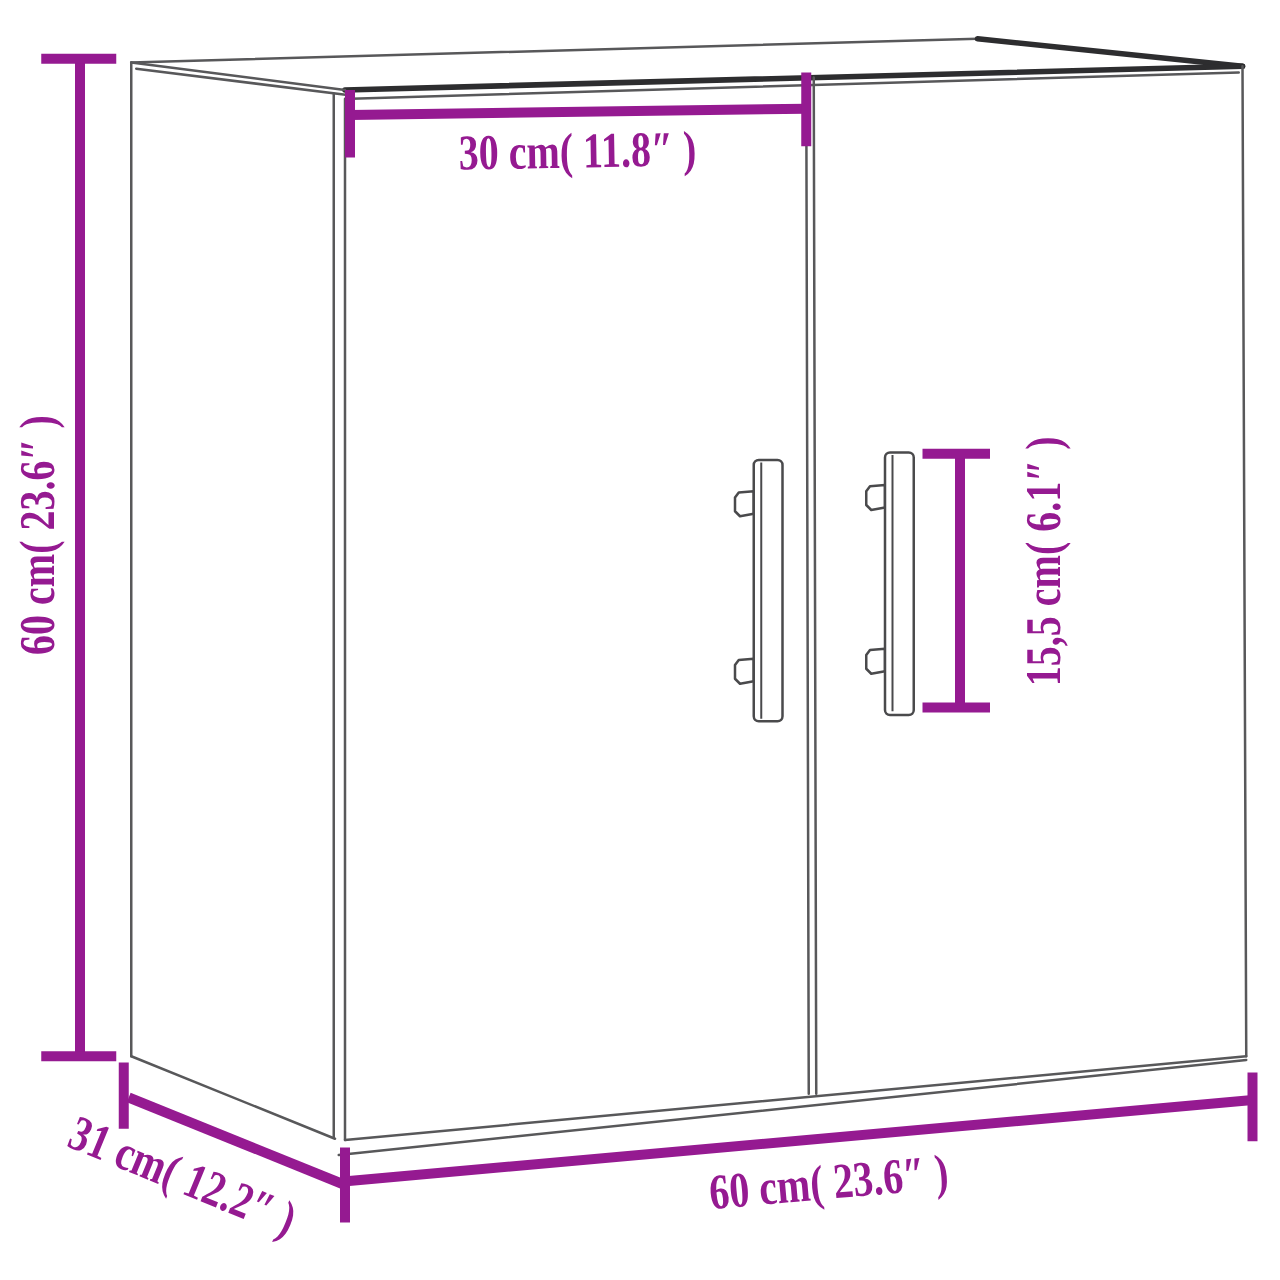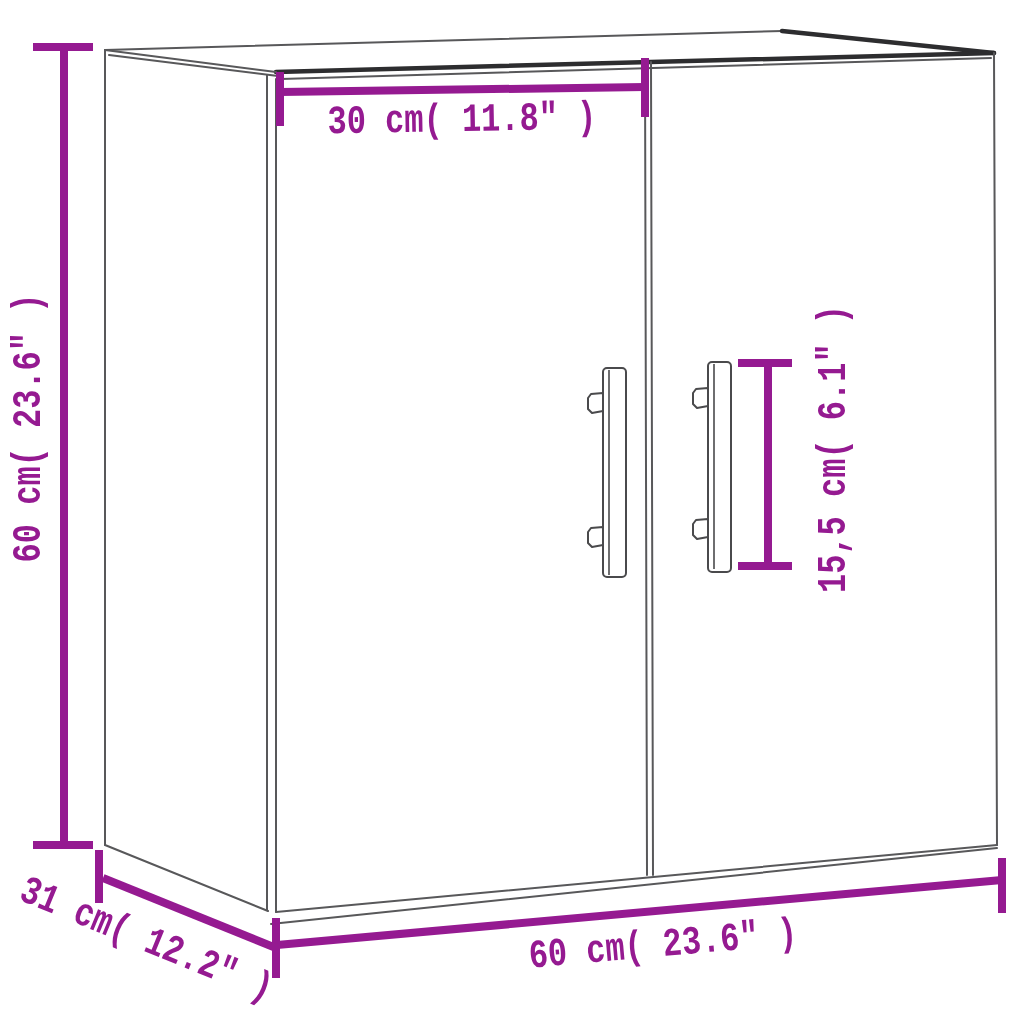--- a/index.html
+++ b/index.html
@@ -1,21 +1,21 @@
 <!DOCTYPE html>
 <html><head>
 <meta charset="utf-8">
 <style>
   html,body{margin:0;padding:0;background:#ffffff;}
   #stage{
     position:relative;
     width:1024px;height:1024px;
     background:#ffffff;
     overflow:hidden;
-    font-family:Liberation Mono, monospace;
+    font-family:Liberation Serif, serif;
   }
   #stage svg{position:absolute;left:0;top:0;}
   .dim-label{
     position:absolute;
     font-weight:bold;
     font-size:40px;
     line-height:1;
     color:#951a91;
     white-space:nowrap;
     transform-origin:center center;

